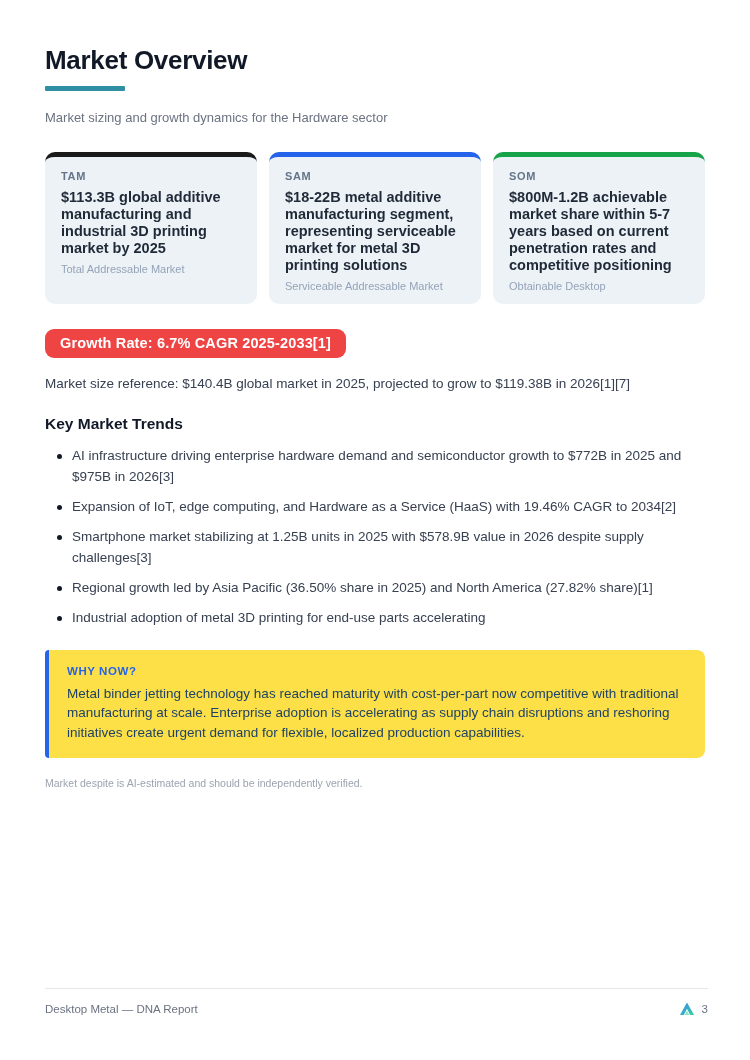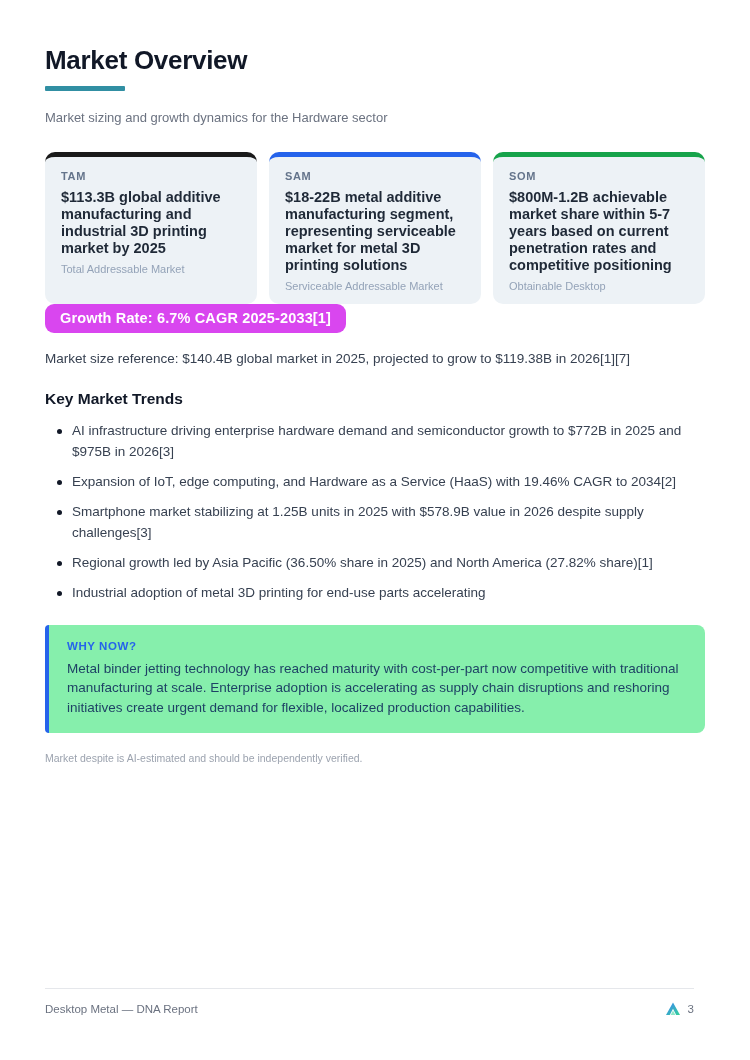--- a/index.html
+++ b/index.html
@@ -65,21 +65,22 @@
     line-height: 1.18;
   }
   .card-caption {
     margin-top: 6px;
     font-size: 11px;
     color: #94a3b8;
   }
   
   .badge {
     display: inline-block;
-    background: #d946ef;
+    margin-top: 25px;
+    background: #ef4444;
     color: #ffffff;
     font-size: 14.5px;
     font-weight: 700;
     padding: 6px 15px 7px 15px;
     border-radius: 9px;
     letter-spacing: 0.01em;
   }
   .reference {
     margin-top: 18px;
     font-size: 13.5px;
@@ -110,21 +111,21 @@
     left: 12px;
     top: 8px;
     width: 5px;
     height: 5px;
     border-radius: 50%;
     background: #111827;
   }
   
   .callout {
     margin-top: 21px;
-    background: #86efac;
+    background: #fde047;
     border-left: 4px solid #2563eb;
     border-radius: 4px 8px 8px 4px;
     padding: 15px 20px 16px 18px;
   }
   .callout-label {
     font-size: 11.5px;
     font-weight: 700;
     letter-spacing: 0.05em;
     color: #2563eb;
   }
@@ -137,21 +138,21 @@
   }
   .footnote {
     margin-top: 19px;
     font-size: 10.5px;
     color: #9ca3af;
   }
   
   .footer {
     position: absolute;
     left: 45px;
-    right: 56px;
+    right: 42px;
     top: 988px;
     border-top: 1px solid #e5e7eb;
     padding-top: 13px;
     display: flex;
     justify-content: space-between;
     align-items: center;
   }
   .footer-left {
     font-size: 11.5px;
     color: #6b7280;

